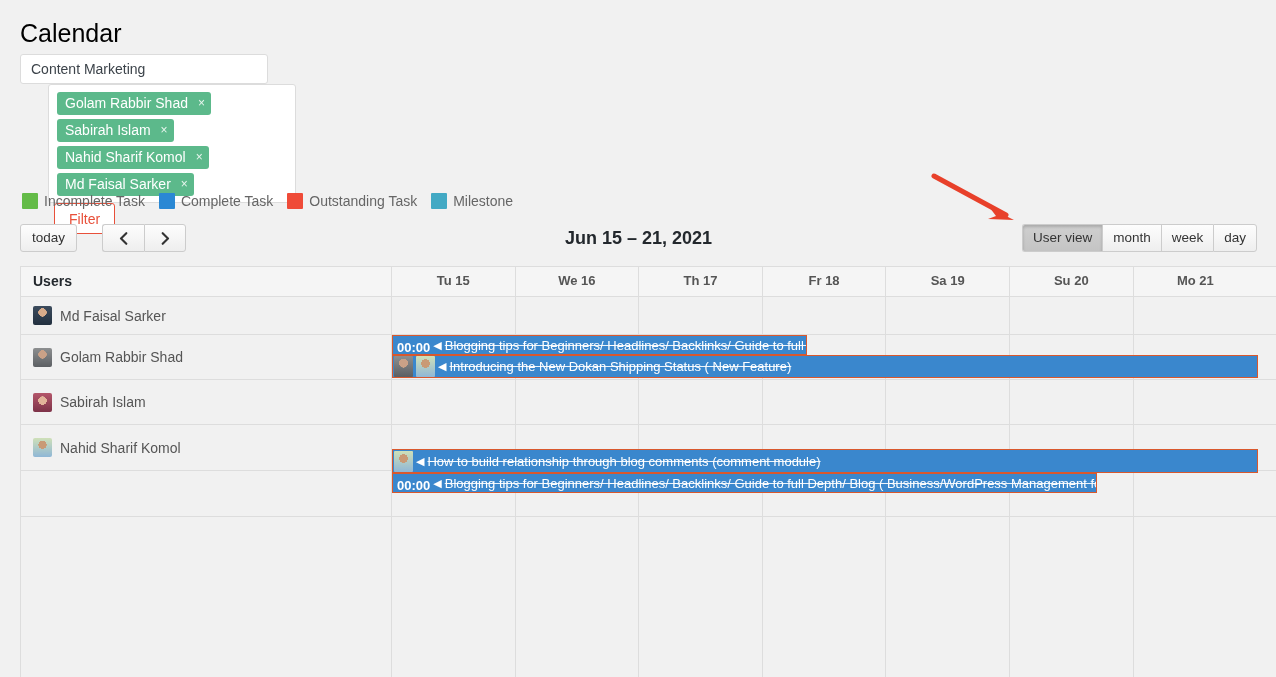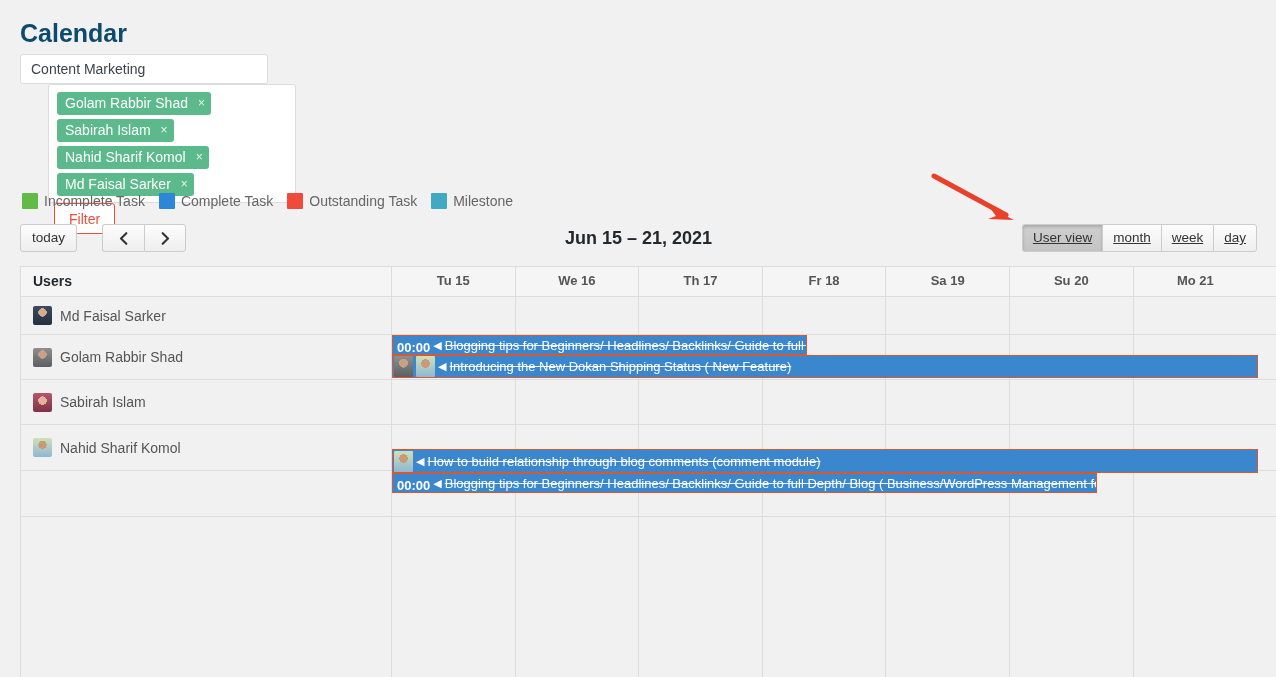--- a/index.html
+++ b/index.html
@@ -16,22 +16,22 @@
     overflow: hidden;
     background: #f1f1f1;
   }
 
   
   .page-title {
     position: absolute;
     left: 20px;
     top: 18px;
     font-size: 25px;
-    font-weight: 700;
-    color: #0c4a6e;
+    font-weight: 400;
+    color: #000000;
     line-height: 30px;
   }
 
   .filter-bar {
     position: absolute;
     left: 20px;
     top: 54px;
     display: flex;
     align-items: flex-start;
     flex-direction: column;
@@ -146,21 +146,21 @@
     position: absolute;
     left: 0; right: 0;
     top: 0;
     text-align: center;
     font-size: 18px;
     font-weight: 700;
     color: #23282d;
     line-height: 28px;
   }
   .view-group { position: absolute; right: 0; top: 0; display: flex; }
-  .view-group .btn { border-radius: 0; border-right-width: 0; padding: 0 10px; text-decoration: underline;}
+  .view-group .btn { border-radius: 0; border-right-width: 0; padding: 0 10px;}
   .view-group .btn:first-child { border-radius: 3px 0 0 3px; }
   .view-group .btn:last-child { border-radius: 0 3px 3px 0; border-right-width: 1px;}
 
   
   .annot-arrow { position: absolute; left: 930px; top: 172px; pointer-events: none; }
 
   
   .cal {
     position: absolute;
     left: 20px;

